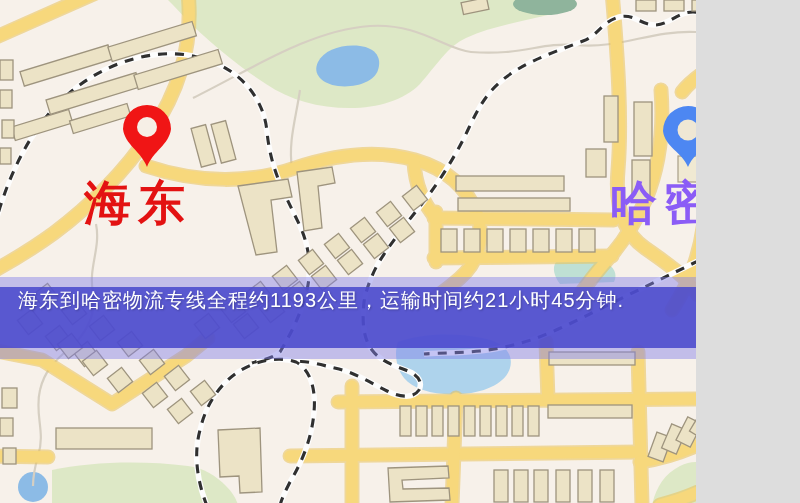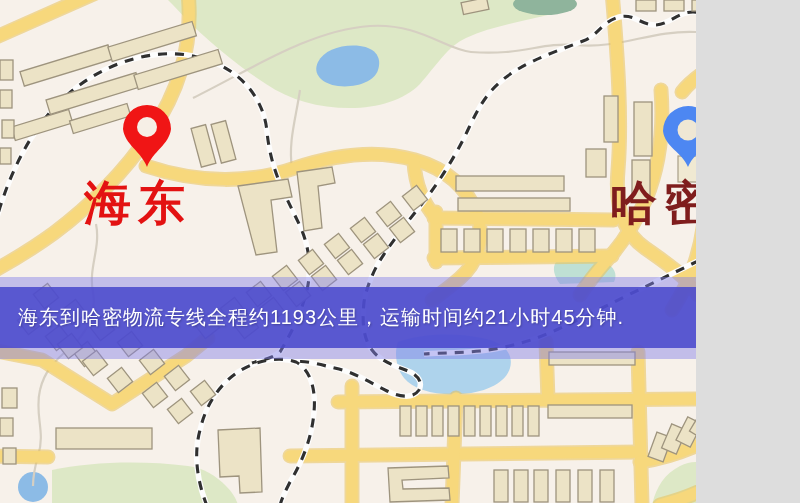--- a/index.html
+++ b/index.html
@@ -22,34 +22,34 @@
   .rail-dash{stroke:#303030;stroke-width:3.1;fill:none;stroke-dasharray:9 8;stroke-linejoin:round;}
   .bld{fill:#ece3c6;stroke:#9e947e;stroke-width:1.3;}
   .bld2{fill:#f0e9d2;stroke:#a89e88;stroke-width:1.2;}
   
   .city-label{
     position:absolute;font-family:"Liberation Serif","DejaVu Serif",serif;
     font-weight:bold;font-size:47px;letter-spacing:7px;line-height:1;
     white-space:nowrap;user-select:none;
   }
   .city-label.origin{left:84px;top:180px;color:#e31212;}
-  .city-label.dest{left:610px;top:180px;color:#7f1d1d;}
+  .city-label.dest{left:610px;top:180px;color:#8b5cf6;}
   
   .pin{position:absolute;}
   .pin.origin{left:119px;top:101px;}
   .pin.dest{left:659px;top:105px;}
   
   .banner-halo{
     position:absolute;left:0;top:277px;width:800px;height:82px;
     background:rgba(128,126,232,0.45);
   }
   .banner-core{
     position:absolute;left:0;top:287px;width:800px;height:61px;
     background:rgba(74,72,204,0.87);
-    display:flex;align-items:center;
+    display:flex;align-items:flex-start;
   }
   .banner-text{
     color:#ffffff;font-size:20px;letter-spacing:1px;padding-left:18px;
     text-shadow:1px 1px 2px rgba(0,0,0,0.25);white-space:nowrap;
   }
 </style>
 </head>
 <body>
 
 <div class="stage">

